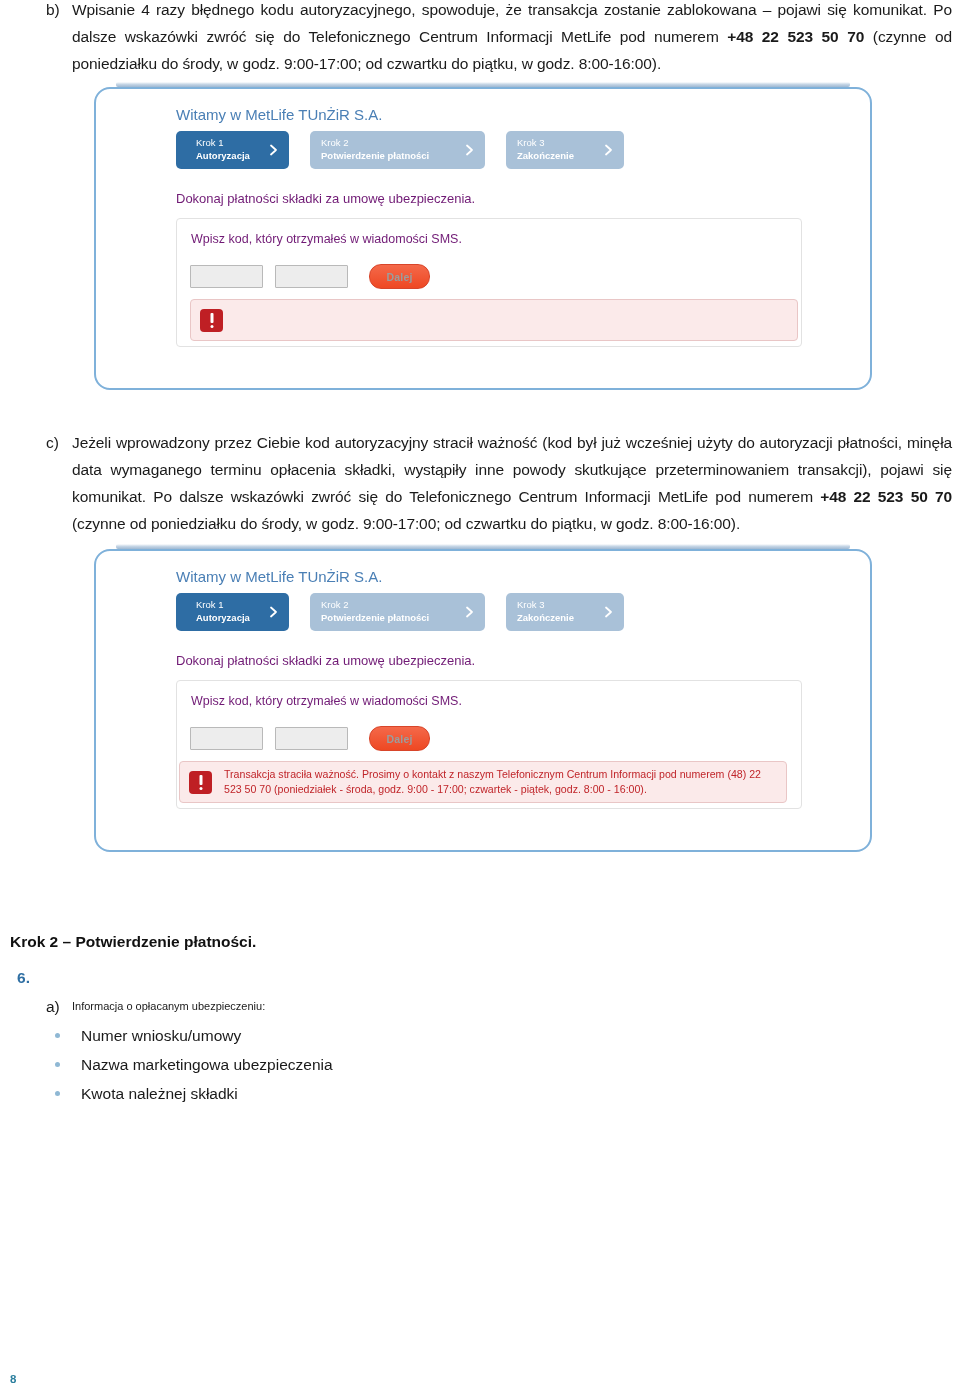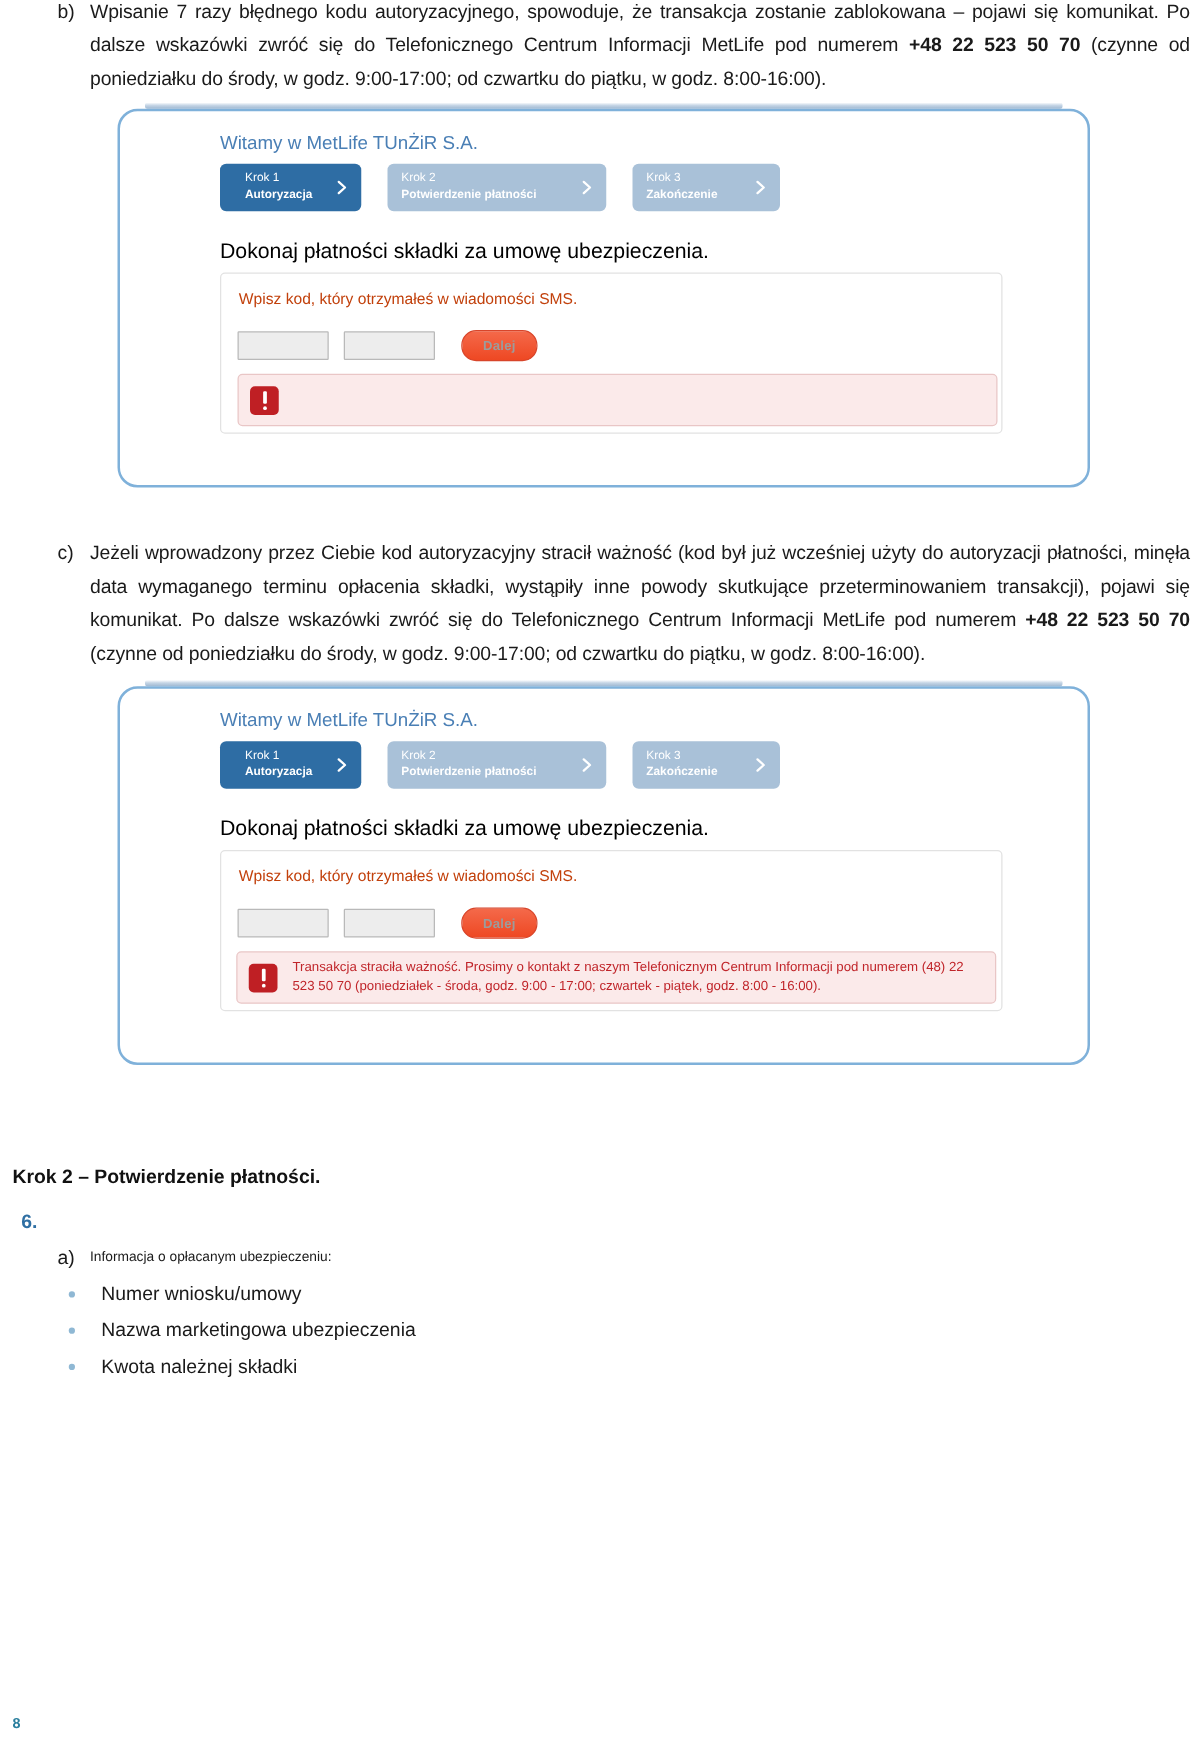--- a/index.html
+++ b/index.html
@@ -92,37 +92,37 @@
     transform: translateY(-50%);
     width: 13px;
     height: 13px;
   }
   .step .chev svg { display: block; }
   .step-gap { width: 21px; flex: 0 0 auto; }
 
   
   .app-instruction {
     position: absolute;
-    font-size: 17px;
-    color: #000000;
+    font-size: 13px;
+    color: #701a75;
     white-space: nowrap;
   }
 
   
   .sms-panel {
     position: absolute;
     box-sizing: border-box;
     border: 1px solid #e2e2e2;
     border-radius: 4px;
     background: #ffffff;
   }
   .sms-prompt {
     position: absolute;
     font-size: 12.5px;
-    color: #c2410c;
+    color: #701a75;
     white-space: nowrap;
   }
   .code-field {
     position: absolute;
     box-sizing: border-box;
     background: #ededed;
     border: 1px solid #b9b9b9;
     border-radius: 1px;
   }
   .next-btn {
@@ -260,21 +260,21 @@
     font-size: 11.5px;
     color: #2b7f9e;
     font-weight: bold;
   }
 </style>
 </head>
 <body>
 
 <div class="doc-para" style="left:46px; top:-4px; width:906px;">
   <div class="marker">b)</div>
-  <div class="para-body"><span>Wpisanie 7 razy błędnego kodu autoryzacyjnego, spowoduje, że transakcja zostanie zablokowana – pojawi się komunikat. Po dalsze wskazówki zwróć się do Telefonicznego Centrum Informacji MetLife pod numerem </span><b class="bold">+48 22 523 50 70</b><span> (czynne od poniedziałku do środy, w godz. 9:00-17:00; od czwartku do piątku, w godz. 8:00-16:00).</span></div>
+  <div class="para-body"><span>Wpisanie 4 razy błędnego kodu autoryzacyjnego, spowoduje, że transakcja zostanie zablokowana – pojawi się komunikat. Po dalsze wskazówki zwróć się do Telefonicznego Centrum Informacji MetLife pod numerem </span><b class="bold">+48 22 523 50 70</b><span> (czynne od poniedziałku do środy, w godz. 9:00-17:00; od czwartku do piątku, w godz. 8:00-16:00).</span></div>
 </div>
 
 <div class="shot" style="left:94px; top:82px; width:778px; height:308px;">
 
   <div class="shot-topbar" style="left:22px; width:734px;"></div>
 
   <div class="shot-frame" style="left:0; top:5px; width:778px; height:303px;"></div>
 
   <div class="app-title" style="left:82px; top:24px;">Witamy w MetLife TUnŻiR S.A.</div>
 
@@ -376,21 +376,21 @@
   <div class="app-instruction" style="left:82px; top:109px;">Dokonaj płatności składki za umowę ubezpieczenia.</div>
 
   <div class="sms-panel" style="left:82px; top:136px; width:626px; height:129px;"></div>
 
   <div class="sms-prompt" style="left:97px; top:150px;">Wpisz kod, który otrzymałeś w wiadomości SMS.</div>
 
   <div class="code-field" style="left:96px; top:183px; width:73px; height:23px;"></div>
   <div class="code-field" style="left:181px; top:183px; width:73px; height:23px;"></div>
   <div class="next-btn" style="left:275px; top:182px; width:61px; height:25px;">Dalej</div>
 
-  <div class="alert" style="left:95px; top:217px; width:608px; height:42px;">
+  <div class="alert" style="left:85px; top:217px; width:608px; height:42px;">
     <div class="alert-icon">
       <span class="bang"></span>
       <span class="dot"></span>
     </div>
     <div class="alert-text">Transakcja straciła ważność. Prosimy o kontakt z naszym Telefonicznym Centrum Informacji pod numerem (48) 22 523 50 70 (poniedziałek - środa, godz. 9:00 - 17:00; czwartek - piątek, godz. 8:00 - 16:00).</div>
   </div>
 </div>
 
 <div class="section-heading" style="left:10px; top:933px;">Krok 2 – Potwierdzenie płatności.</div>
 

